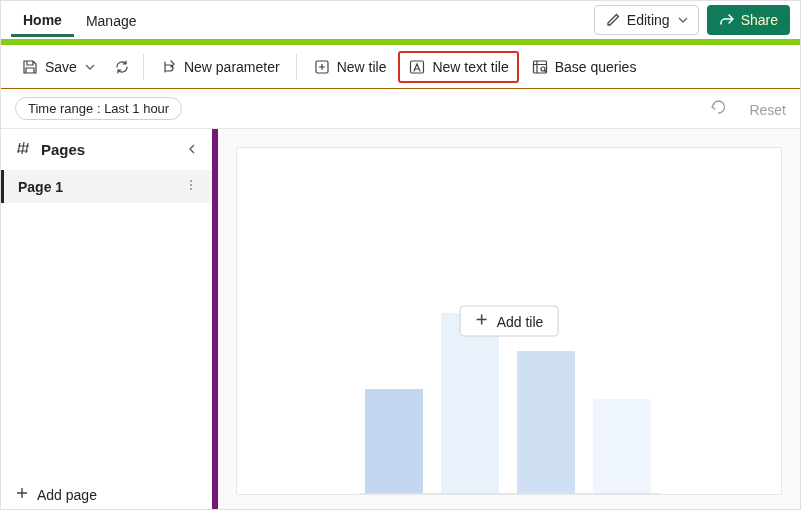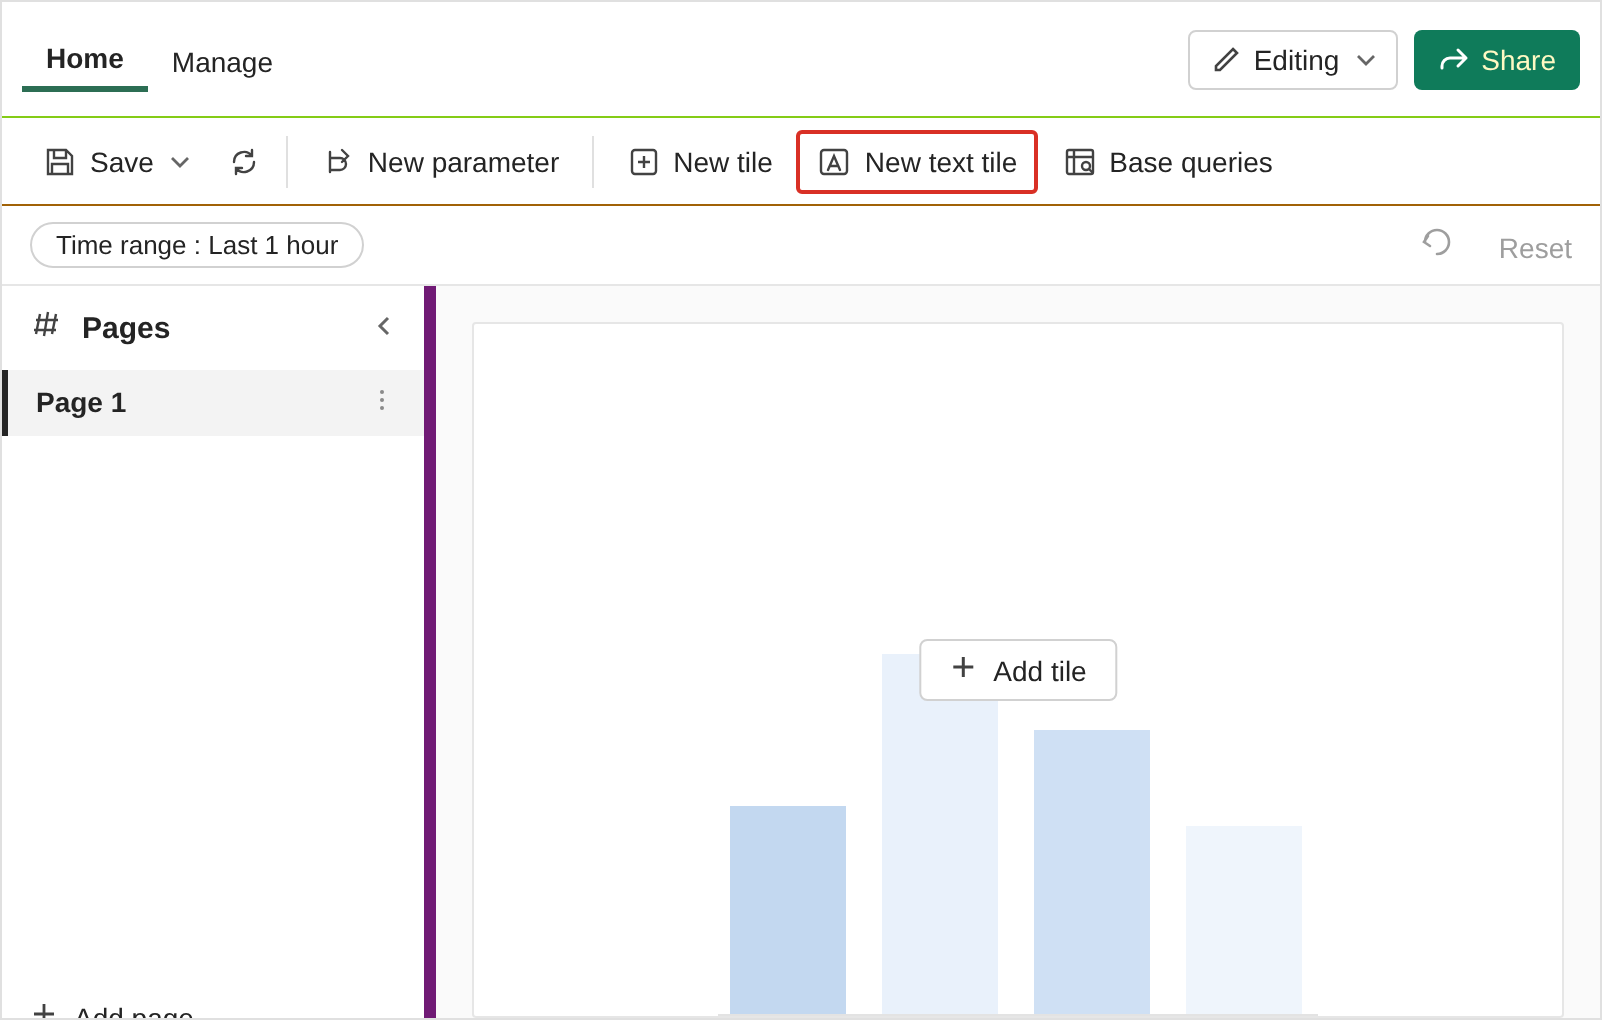--- a/index.html
+++ b/index.html
@@ -1,19 +1,19 @@
 <!DOCTYPE html>
 <html><head>
 <meta charset="utf-8">
 <style>
   * { box-sizing: border-box; font-family: "Segoe UI", -apple-system, sans-serif; }
   body { margin: 0; width: 801px; height: 510px; border: 1px solid #e0e0e0; background: #fff; overflow: hidden; font-size: 14px; color: #242424; }
 
   
-  .tabbar { display: flex; align-items: center; height: 58px; padding: 0 10px; border-bottom: 1px solid #84cc16; }
+  .tabbar { display: flex; align-items: center; height: 44px; padding: 0 10px; border-bottom: 6px solid #84cc16; }
   .tab { padding: 8px 12px 6px; cursor: pointer; }
   .tab.active { font-weight: 600; border-bottom: 3px solid #2c6e54; }
   .tab-spacer { flex: 1; }
   .mode-btn { display: flex; align-items: center; gap: 6px; border: 1px solid #d1d1d1; border-radius: 4px; padding: 4px 10px; height: 30px; cursor: pointer; background:#fff; }
   .share-btn { display: flex; align-items: center; gap: 6px; background: #0f7b5a; color: #fef9c3; border-radius: 4px; padding: 4px 12px; height: 30px; margin-left: 8px; cursor: pointer; }
 
   
   .toolbar { display: flex; align-items: center; height: 44px; padding: 0 10px; border-bottom: 1px solid #a16207; gap: 2px; }
   .tbtn { display: flex; align-items: center; gap: 6px; padding: 4px 8px; height: 32px; border-radius: 4px; cursor: pointer; border: 2px solid transparent; }
   .tbtn svg, .mode-btn svg, .share-btn svg { display:block; }
@@ -23,21 +23,21 @@
   
   .filterbar { display: flex; align-items: center; height: 40px; padding: 0 14px; border-bottom: 1px solid #e6e6e6; }
   .pill { border: 1px solid #d1d1d1; border-radius: 14px; padding: 3px 12px; font-size: 13px; }
   .reset { margin-left: auto; display: flex; align-items: flex-end; gap: 23px; color: #9e9e9e; cursor: pointer; }
 
   
   .body { display: flex; height: calc(100% - 40px - 44px - 40px); }
   .sidebar { width: 217px; border-right: 6px solid #701a75; display: flex; flex-direction: column; }
   .side-head { display: flex; align-items: center; gap: 8px; padding: 10px 14px; font-weight: 600; font-size: 15px; }
   .side-head .collapse { margin-left:auto; cursor:pointer; color:#5c5c5c; }
-  .page-item { display:flex; padding: 8px 14px; background:#f3f3f3; border-left: 3px solid #242424; font-weight:600; cursor:pointer; }
+  .page-item { display:flex; align-items:center; padding: 8px 14px; background:#f3f3f3; border-left: 3px solid #242424; font-weight:600; cursor:pointer; }
   .page-item .more { margin-left:auto; color:#8a8a8a; }
   .side-spacer { flex:1; }
   .add-page { display:flex; align-items:center; gap:8px; padding:10px 14px; cursor:pointer; }
 
   .canvas { flex:1; background:#fafafa; padding:18px; }
   .tile-area { background:#fff; border:1px solid #e6e6e6; height:100%; border-radius:2px; display:flex; align-items:flex-end; justify-content:center; position:relative; }
   .chart { position:relative; width:300px; height:190px; border-bottom:1px solid #e3e3e3; display:flex; align-items:flex-end; gap:18px; padding:0 6px; }
   .bar { width:58px; }
   .addtile-btn { position:absolute; left:50%; top:50%; transform:translate(-50%,-50%); background:#fff; border:1px solid #d1d1d1; border-radius:4px; padding:6px 14px; display:flex; align-items:center; gap:8px; cursor:pointer; font-size:14px; }
 

